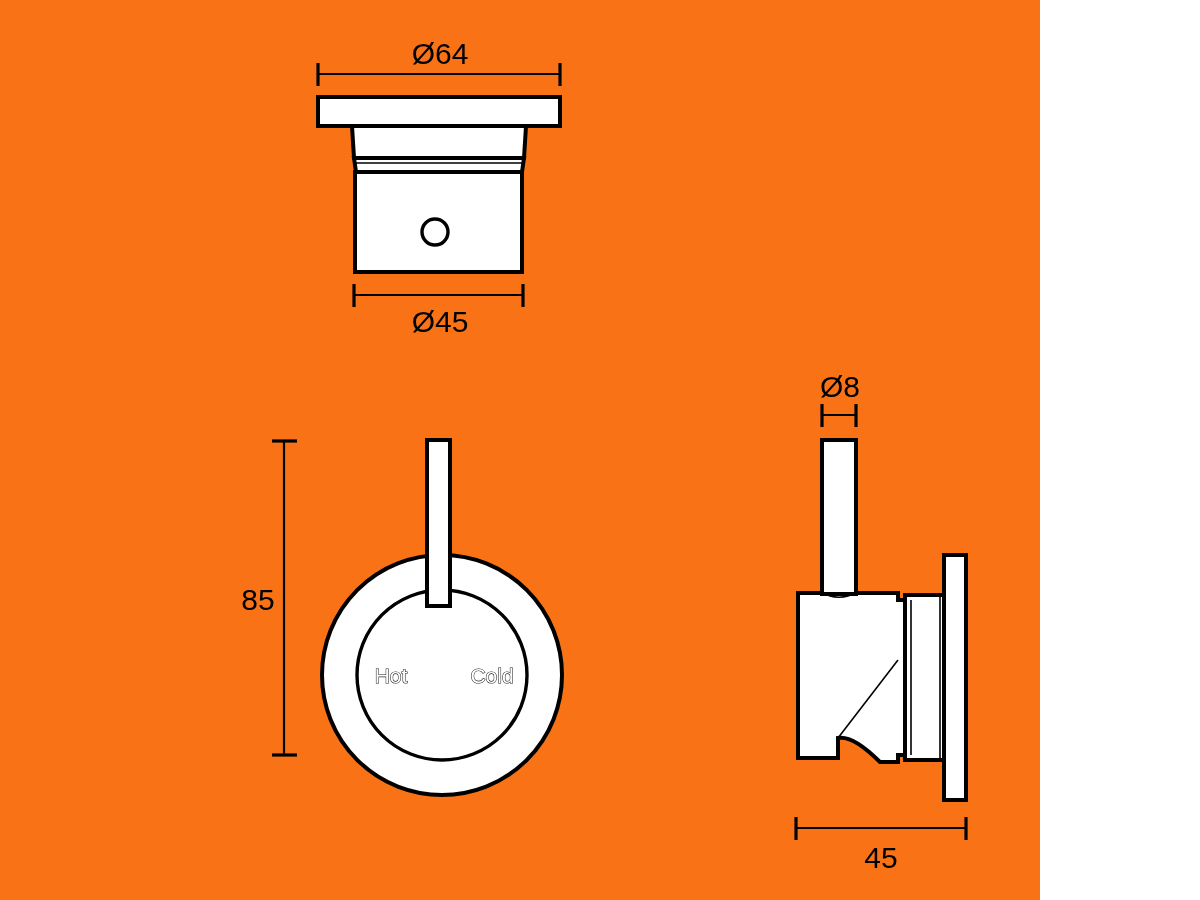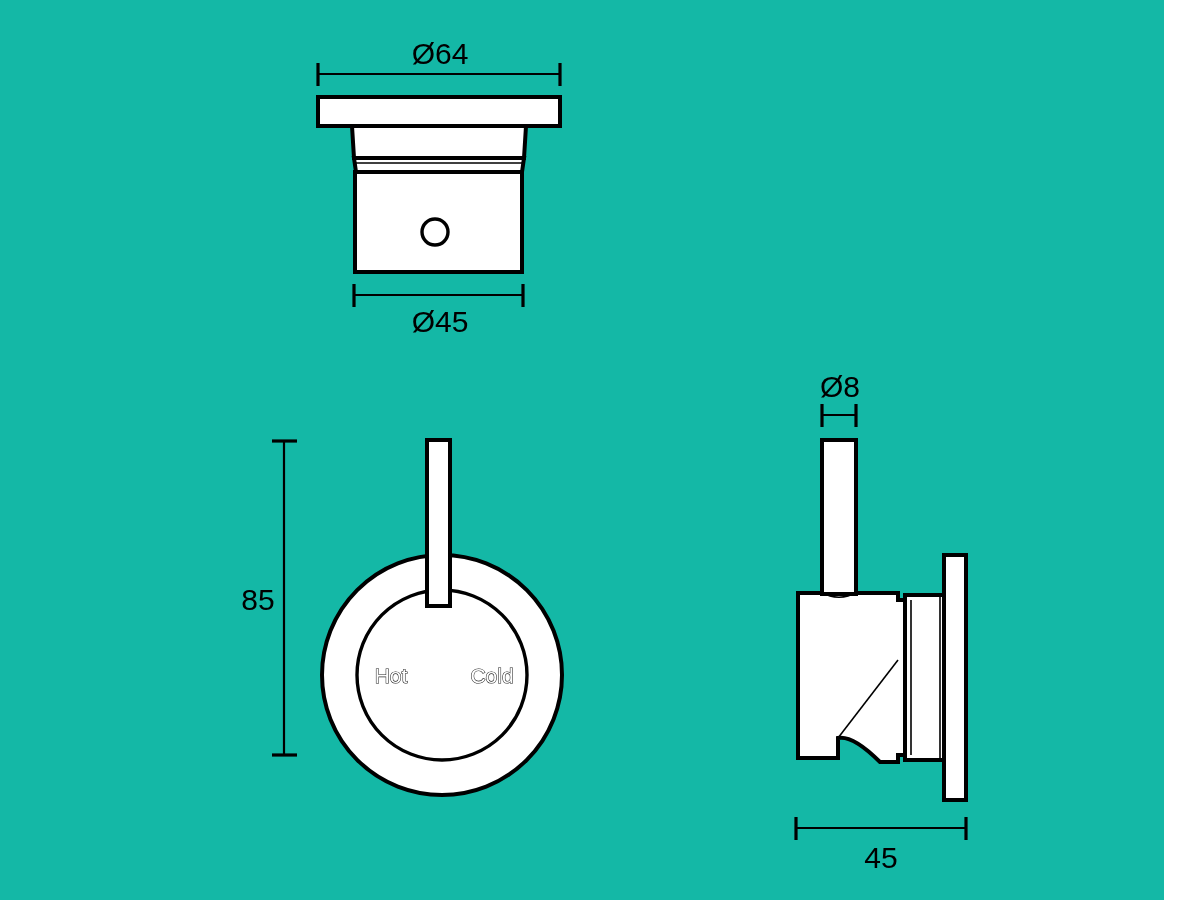--- a/index.html
+++ b/index.html
@@ -6,23 +6,23 @@
   html, body {
     margin: 0;
     padding: 0;
     background: #ffffff;
   }
   body {
     font-family: "Liberation Sans", sans-serif;
   }
   #drawing-sheet {
     position: relative;
-    width: 1164px;
+    width: 1040px;
     height: 900px;
-    background: #14b8a6;
+    background: #f97316;
     overflow: hidden;
   }
   #drawing-svg {
     display: block;
     width: 1200px;
     height: 900px;
   }
   .dim-text {
     font-family: "Liberation Sans", sans-serif;
     font-size: 30px;

